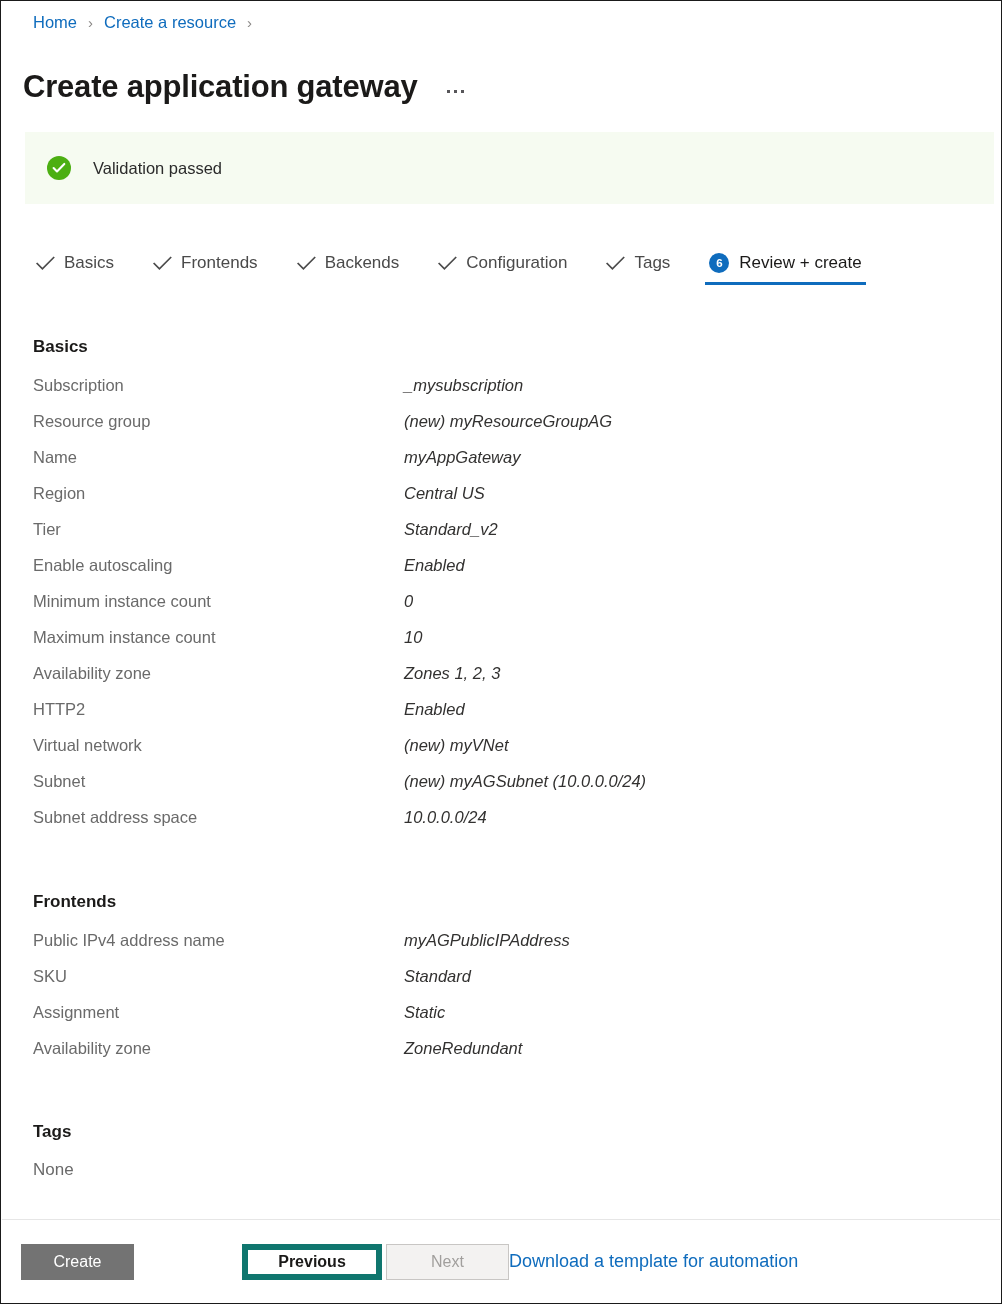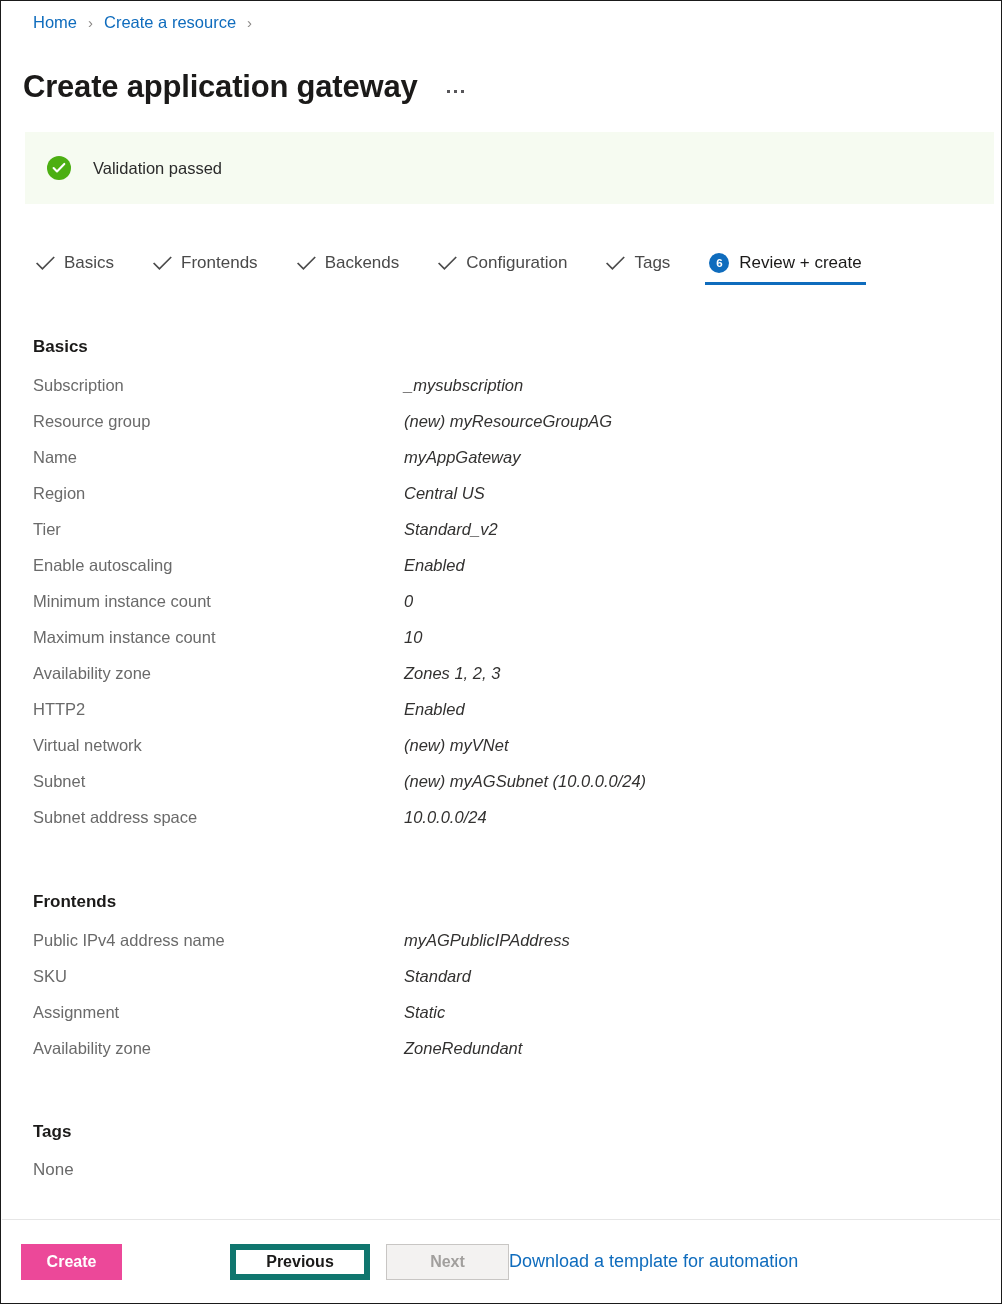--- a/index.html
+++ b/index.html
@@ -226,43 +226,43 @@
     font-size: 16px;
     box-sizing: border-box;
     cursor: pointer;
     display: flex;
     align-items: center;
     justify-content: center;
     white-space: nowrap;
   }
   .btn-create {
     margin-left: 20px;
-    width: 101px;
+    width: 113px;
     height: 36px;
-    background: #ec4899;
+    background: #737373;
     color: #ffffff;
-    font-weight: bold;
+    font-weight: normal;
     border: none;
   }
   .btn-previous {
     margin-left: 108px;
     width: 140px;
     height: 36px;
     background: #ffffff;
     color: #1b1a19;
     font-weight: bold;
     border: 6px solid #0f766e;
   }
   .btn-next {
-    margin-left: 16px;
+    margin-left: 4px;
     width: 123px;
     height: 36px;
     background: #f3f2f1;
     color: #a19f9d;
-    font-weight: bold;
+    font-weight: normal;
     border: 1px solid #c8c6c4;
     cursor: default;
   }
   .footer-link {
     margin-left: 0;
     font-size: 18px;
     color: #0f6cbd;
     text-decoration: none;
     cursor: pointer;
     white-space: nowrap;

